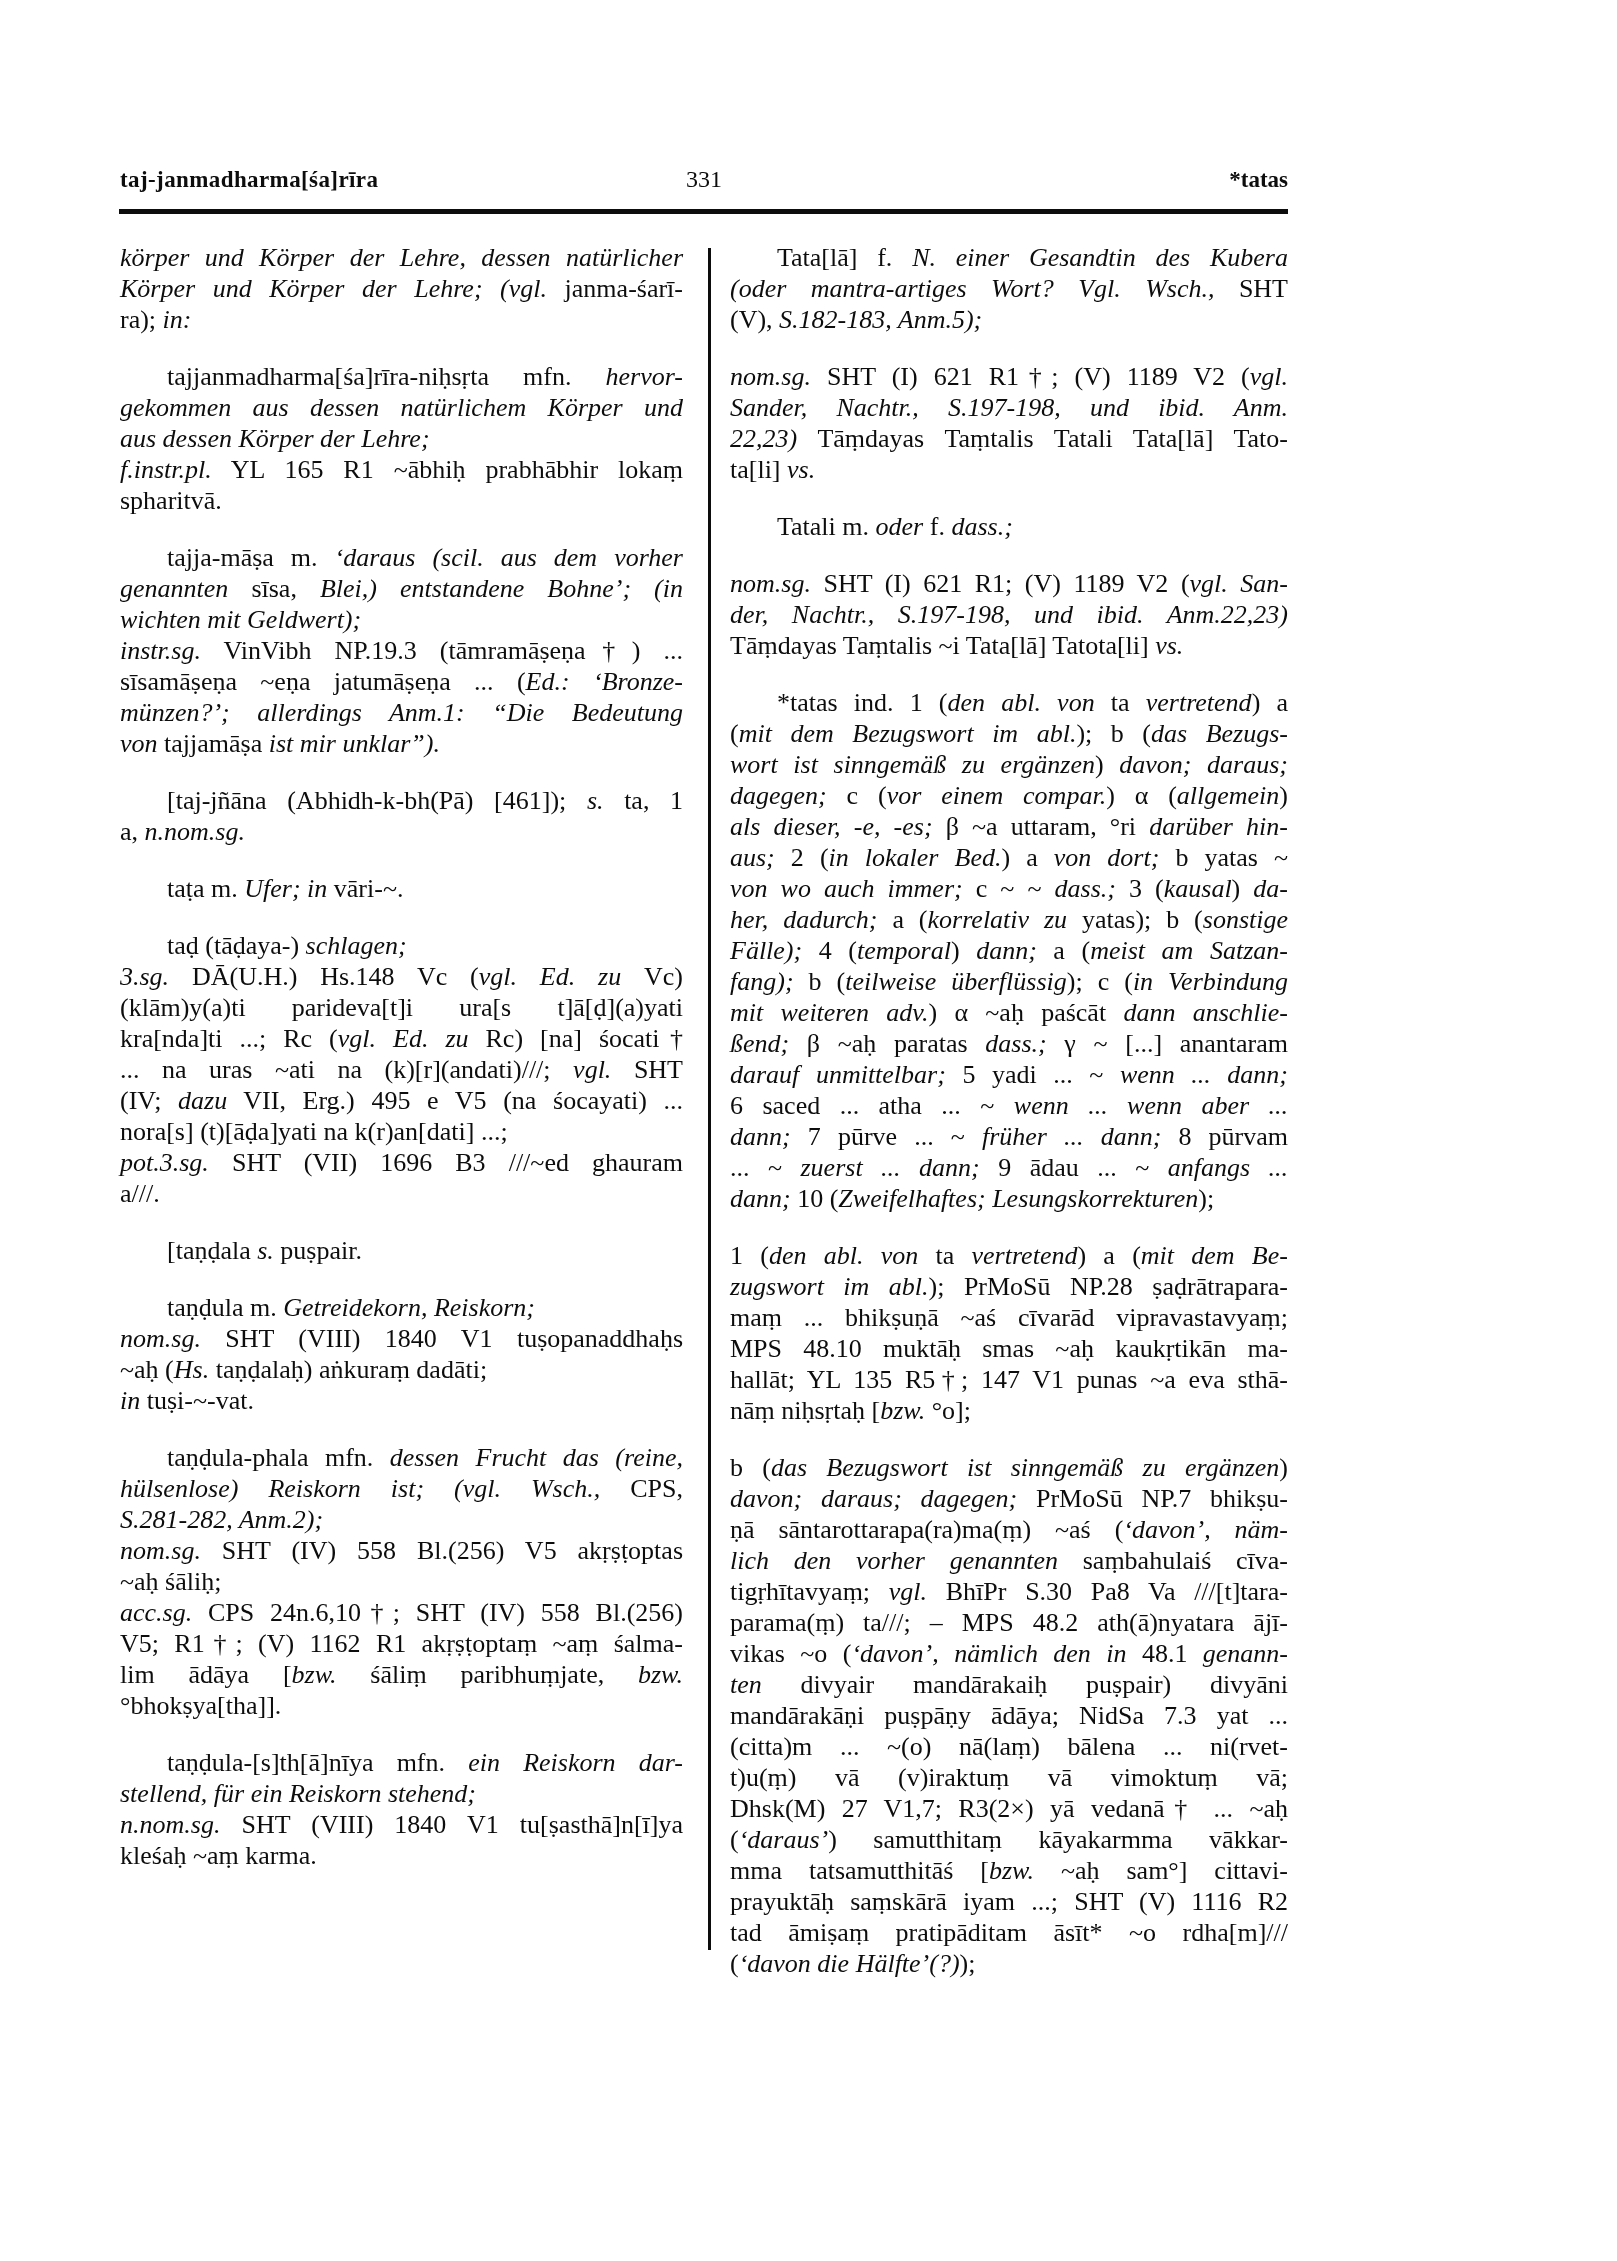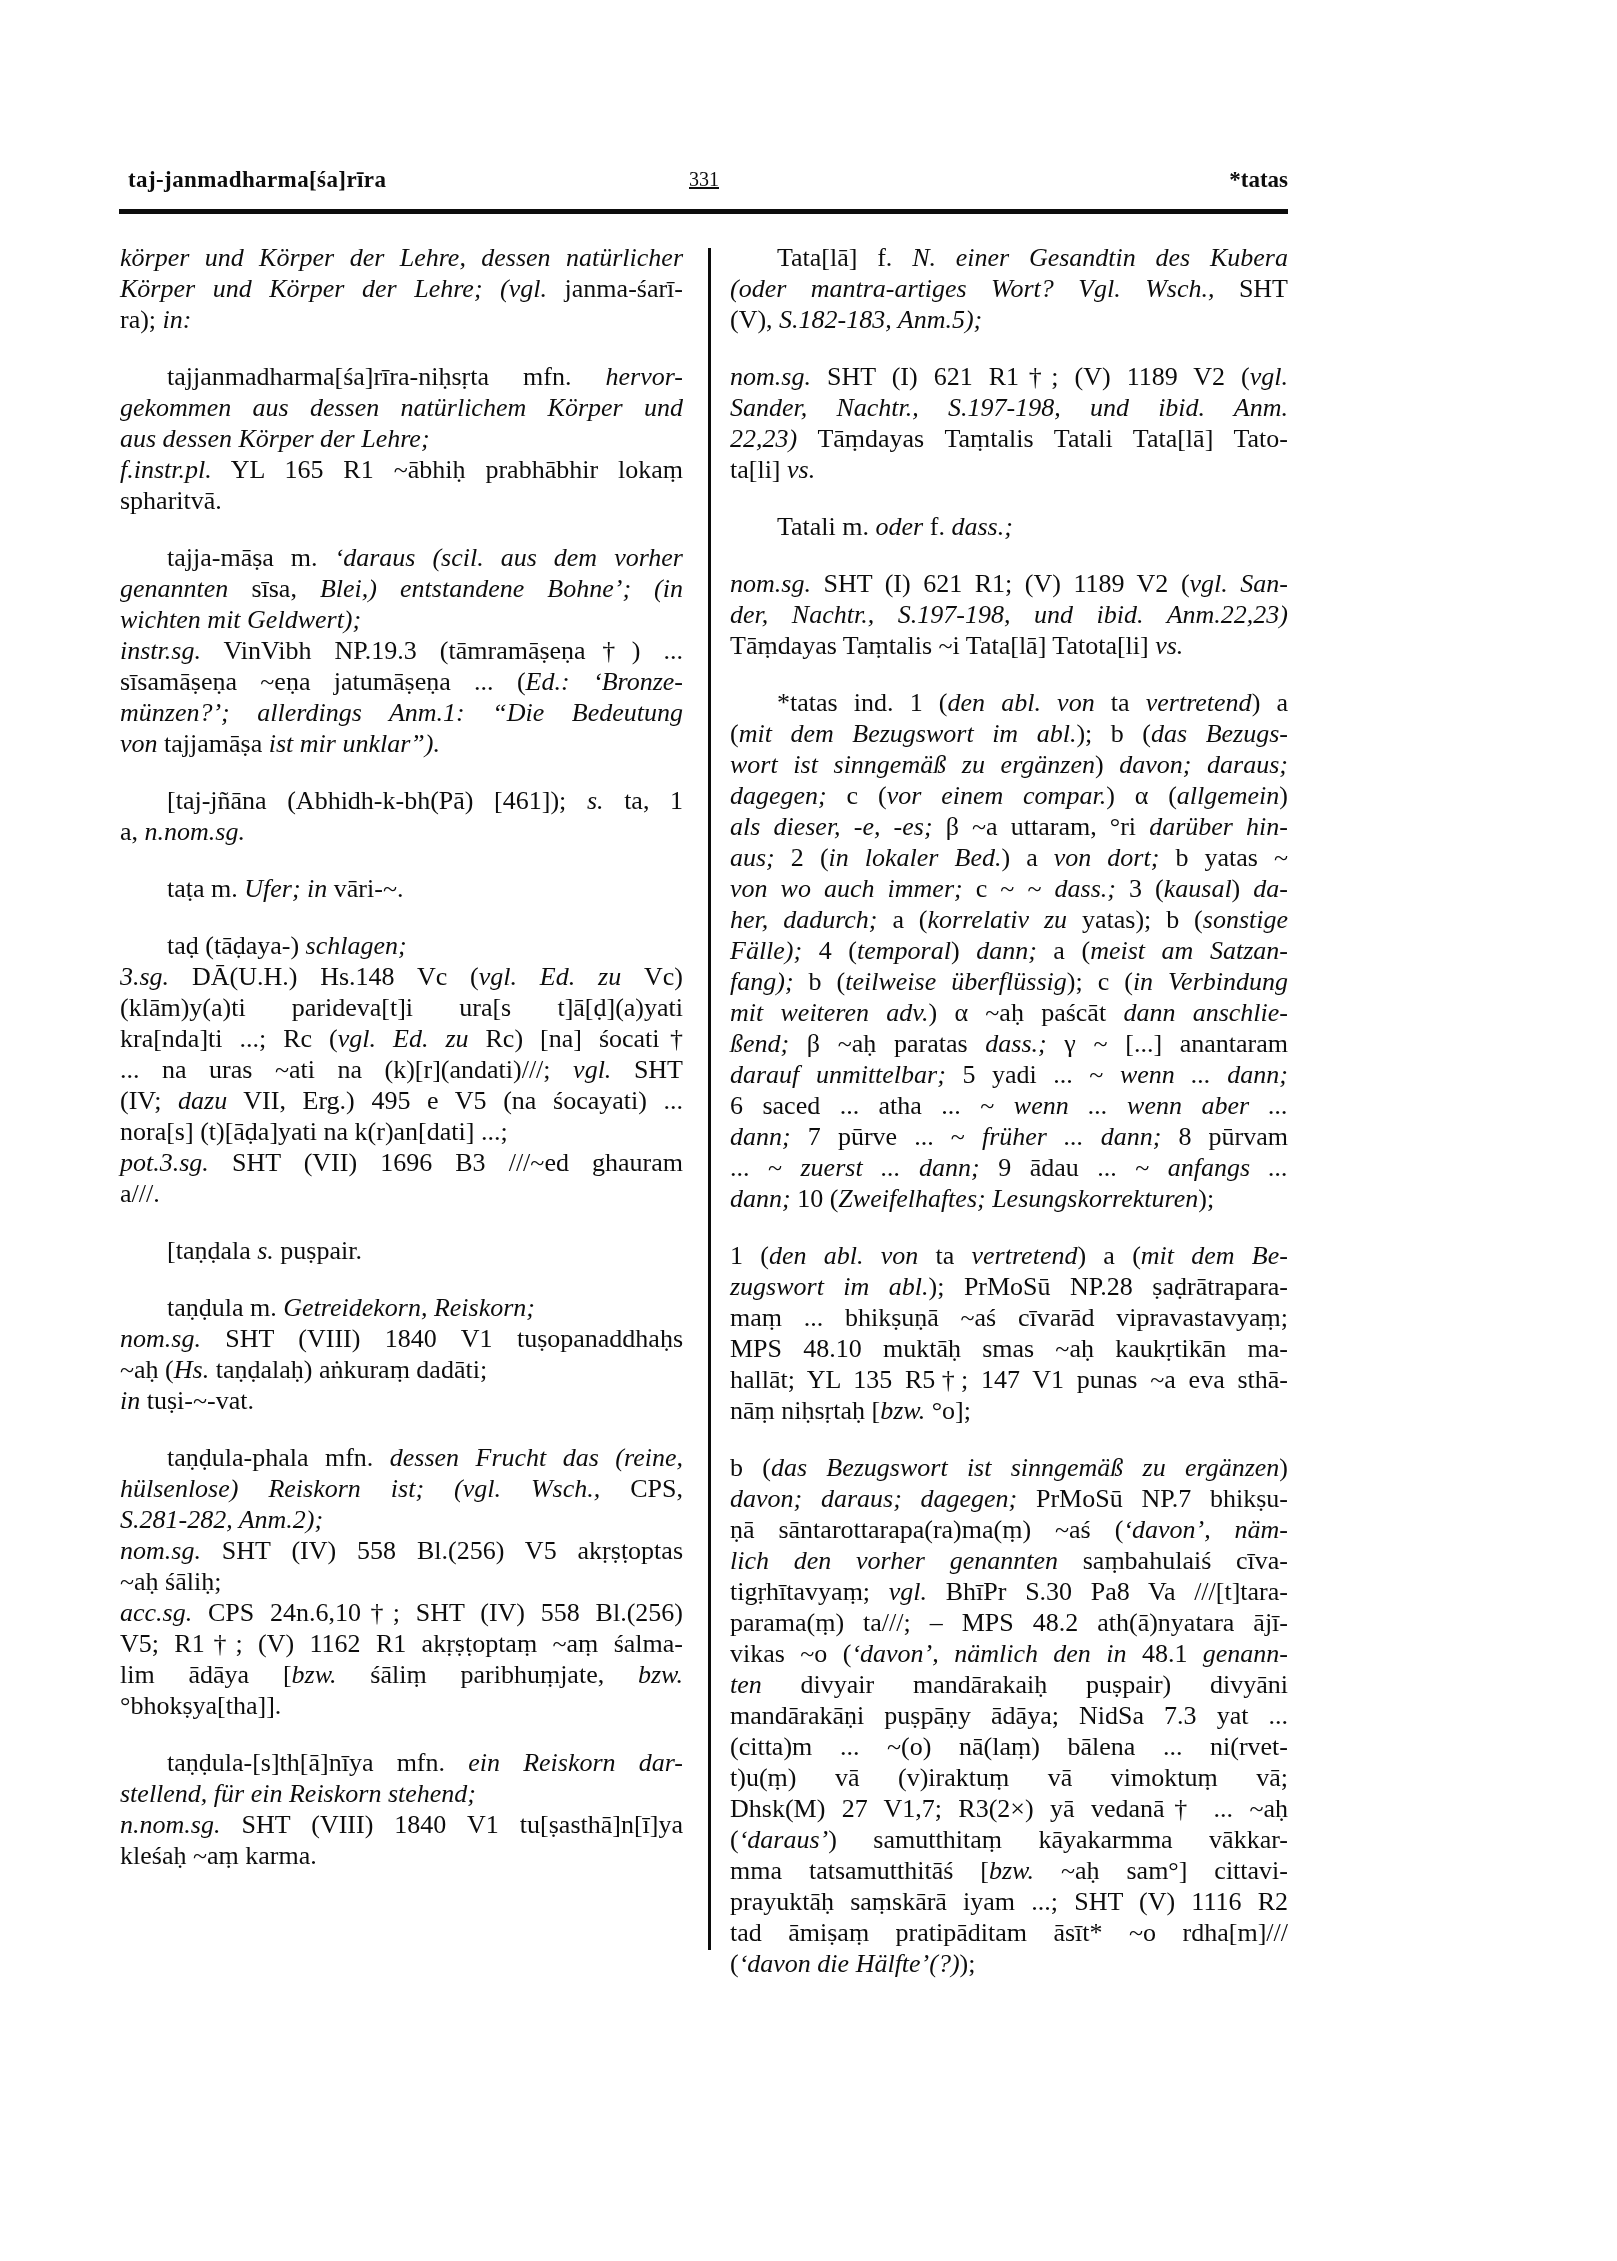--- a/index.html
+++ b/index.html
@@ -6,22 +6,22 @@
   body{
     width:1617px;height:2261px;
     background:#ffffff;
     font-family:"Liberation Serif","DejaVu Serif",serif;
     color:#0d0d0d;
     position:relative;
     -webkit-font-smoothing:antialiased;
   }
   .page{position:absolute;inset:0;overflow:hidden;}
   .running-header{position:absolute;top:163px;left:120px;width:1168px;height:33px;font-size:23px;line-height:33px;}
-  .rh-left{position:absolute;left:0;top:0;font-weight:bold;letter-spacing:0.4px;margin-left:8px;}
-  .rh-center{position:absolute;left:0;right:0;top:0;text-align:center;font-size:20px;text-decoration:underline;}
+  .rh-left{position:absolute;left:0;top:0;font-weight:bold;letter-spacing:0.4px;}
+  .rh-center{position:absolute;left:0;right:0;top:0;text-align:center;font-size:24px;}
   .rh-right{position:absolute;right:0;top:0;font-weight:bold;}
   .rule{position:absolute;top:209px;left:119px;width:1169px;height:4.5px;background:#0d0d0d;}
   .divider{position:absolute;left:708px;top:248px;width:3px;height:1702px;background:#0d0d0d;}
   .col{position:absolute;top:242px;font-size:26px;}
   .col-left{left:120px;width:563px;}
   .col-right{left:730px;width:558px;}
   .para{margin:0;}
   .para.gap{margin-top:26px;}
   .line{
     height:31px;line-height:31px;

